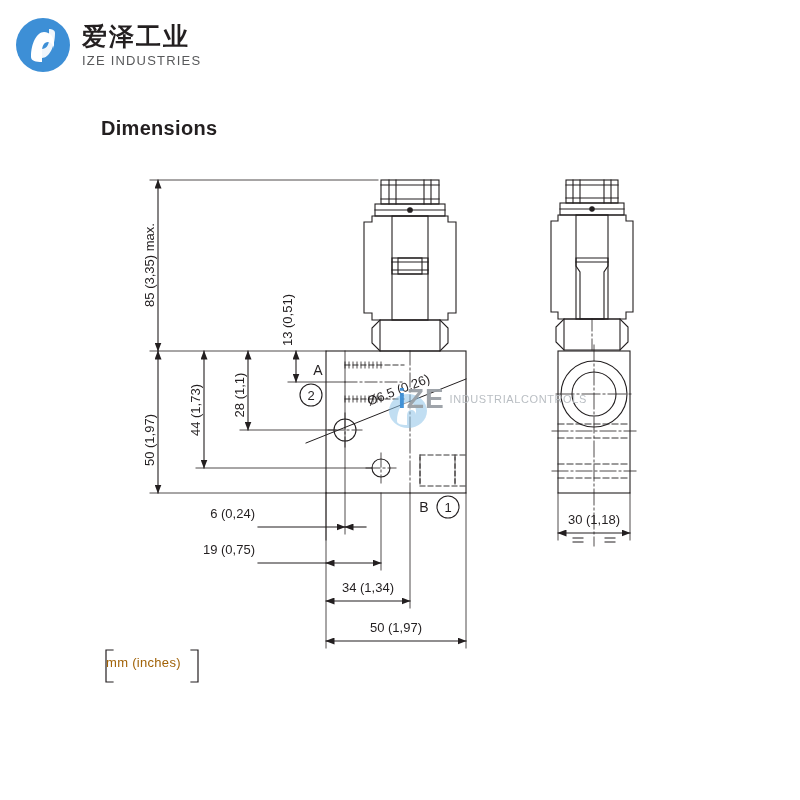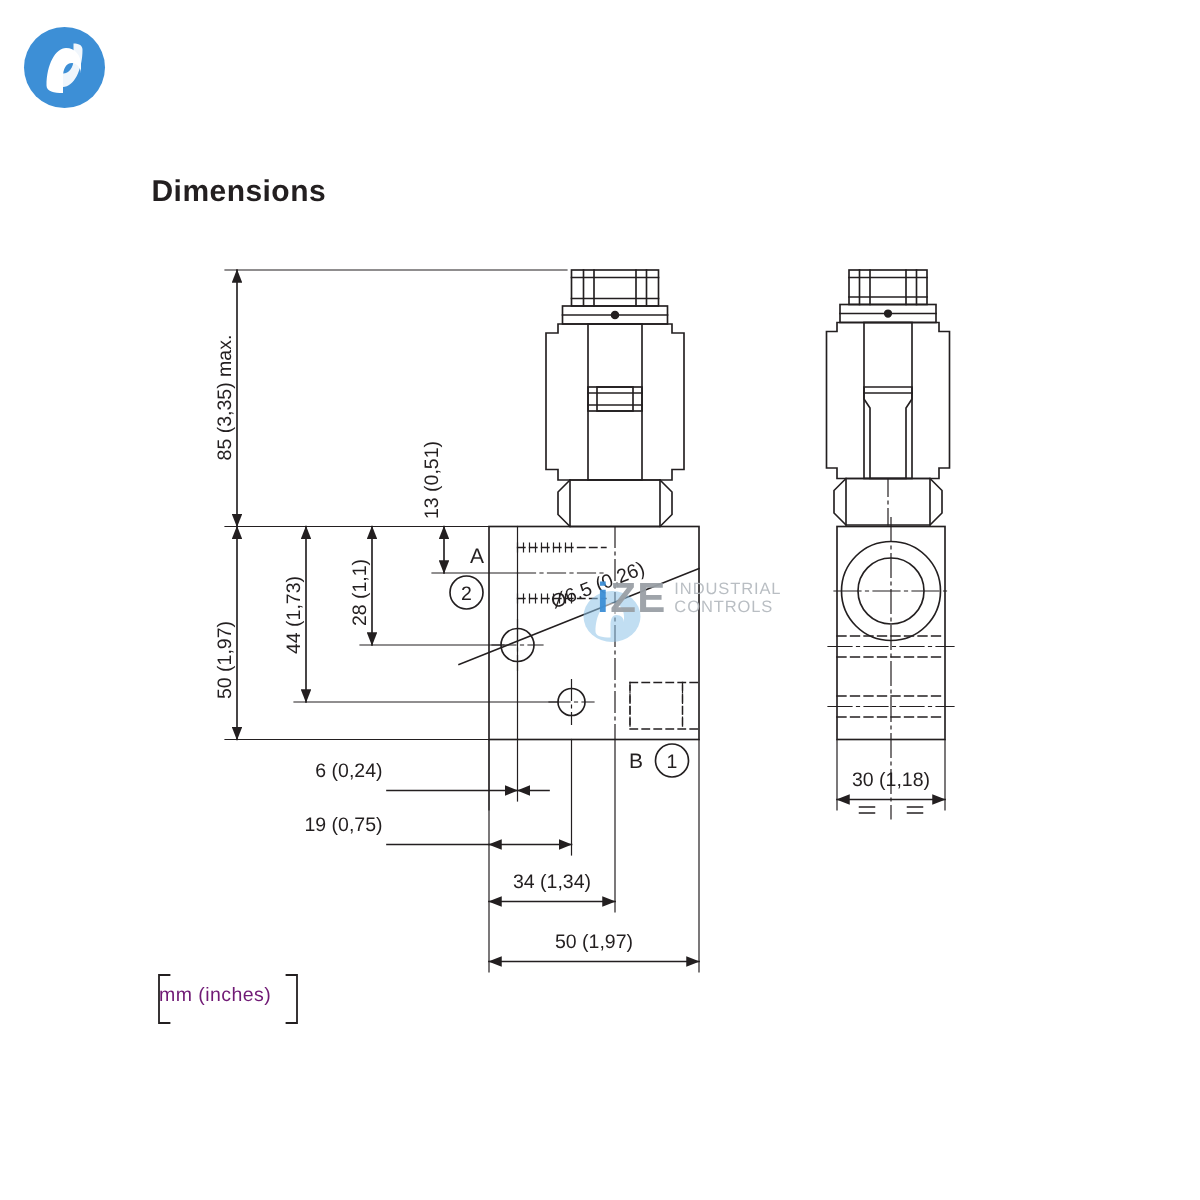--- a/index.html
+++ b/index.html
@@ -28,43 +28,47 @@
 
   
   .draw{position:absolute;left:0;top:0;width:800px;height:800px;}
   .draw svg{display:block;}
 
   
   .wm{position:absolute;left:398px;top:385px;display:flex;align-items:center;gap:5px;
       opacity:.95;pointer-events:none;}
   .wm-ize{font-size:28px;font-weight:bold;letter-spacing:1px;color:#9aa0a6;line-height:1;}
   .wm-ize .i{color:#3d8fd6;}
-  .wm-sub{display:flex;flex-direction:column;font-size:11px;line-height:1.12;
-          color:#b6bbc0;letter-spacing:.6px;}
+  .wm-sub{display:flex;flex-direction:row;font-size:11px;line-height:1.12;
+          color:#b6bbc0;letter-spacing:.6px;text-align:center;}
   .wm-blob{position:absolute;left:388px;top:392px;width:40px;height:38px;opacity:.55;}
 
   
-  .unit-note{position:absolute;left:106px;top:655px;font-size:13px;color:#701a75;
+  .unit-note{position:absolute;left:106px;top:655px;font-size:13px;color:#a16207;
              letter-spacing:.3px;}
 </style>
 </head>
 <body>
 
 <div class="page">
 
   <div class="logo-block">
     <div class="logo-mark">
       <svg width="58" height="58" viewBox="0 0 58 58">
         <circle cx="29" cy="29" r="27" fill="#3d8fd6"></circle>
         <path d="M17 41 C17 27, 23 16, 30 16 C36 16, 40 21, 40 27 L40 33
                  C40 29, 37 26, 34 26 C30 26, 28 30, 28 35 L28 46
                  C22 46, 17 45, 17 41 Z" fill="#ffffff"></path>
         <path d="M41 17 C41 31, 35 42, 28 42 L28 33 C32 33, 35 29, 35 24 L35 13
                  C38 13, 41 14, 41 17 Z" fill="#ffffff" opacity="0.92"></path>
       </svg>
+    </div>
+    <div class="logo-text">
+      <div class="logo-cn">爱泽工业</div>
+      <div class="logo-en">IZE INDUSTRIES</div>
     </div>
   </div>
 
   <div class="sec-title">Dimensions</div>
 
   <div class="draw">
   <svg width="800" height="800" viewBox="0 0 800 800" font-family="Liberation Sans, sans-serif" fill="none">
 
     <defs>
       <marker id="ah" markerWidth="9" markerHeight="7" refX="8.5" refY="3.5" orient="auto" markerUnits="userSpaceOnUse">

